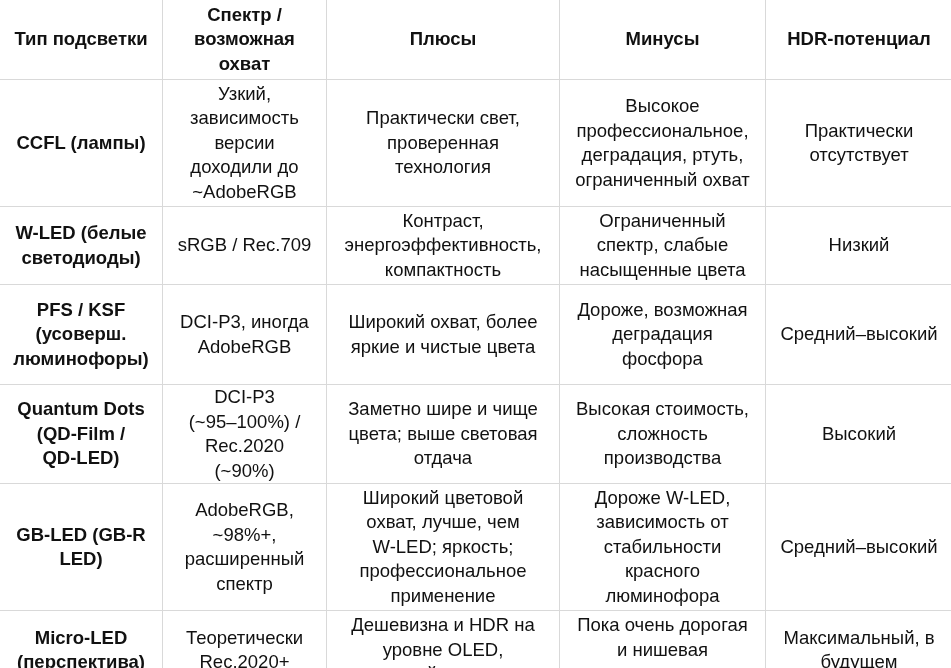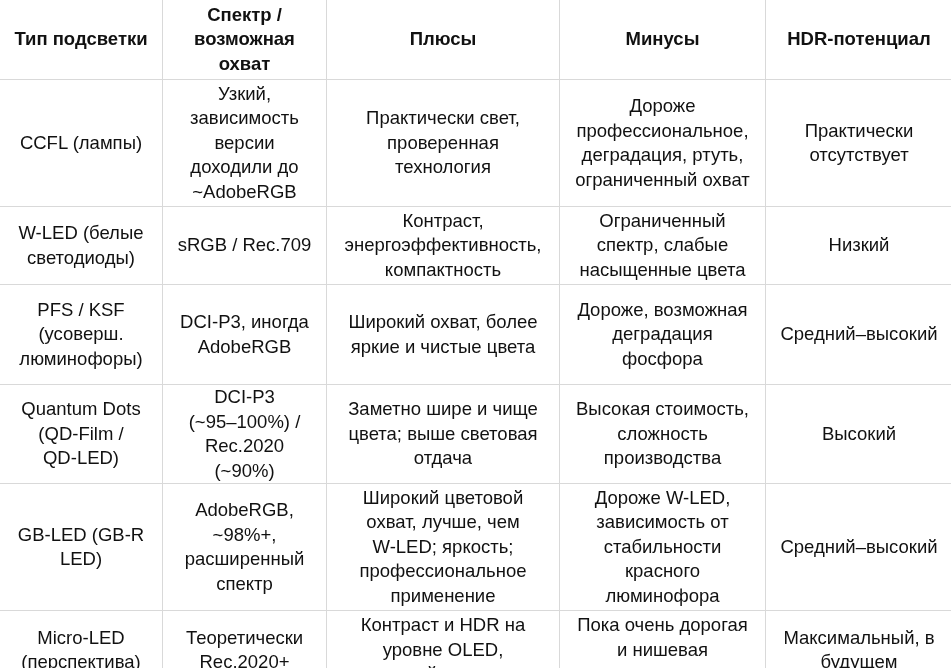--- a/index.html
+++ b/index.html
@@ -1,20 +1,20 @@
 <!DOCTYPE html>
 <html><head>
 <meta charset="utf-8">
 <style>
   html, body { margin:0; padding:0; background:#ffffff; }
   body { width:951px; height:668px; overflow:hidden; font-family:"Liberation Sans", sans-serif; color:#111; }
   table { border-collapse:collapse; table-layout:fixed; width:953px; margin-left:-1px; margin-top:-1px; }
   td, th { border:1px solid #d9d9d9; text-align:center; vertical-align:middle; font-size:18.5px; line-height:24.5px; padding:0 3px; }
   th { font-weight:bold; }
-  td.first { font-weight:normal; }
+  td.first { font-weight:bold; }
   .line { display:block; white-space:nowrap; }
 </style>
 </head>
 <body>
 
 <table>
   <colgroup>
     <col style="width:163px">
       <col style="width:164px">
       <col style="width:233px">
@@ -53,21 +53,21 @@
           <span class="line">версии</span>
           <span class="line">доходили до</span>
           <span class="line">~AdobeRGB</span>
         </td>
         <td>
           <span class="line">Практически свет,</span>
           <span class="line">проверенная</span>
           <span class="line">технология</span>
         </td>
         <td>
-          <span class="line">Дороже</span>
+          <span class="line">Высокое</span>
           <span class="line">профессиональное,</span>
           <span class="line">деградация, ртуть,</span>
           <span class="line">ограниченный охват</span>
         </td>
         <td>
           <span class="line">Практически</span>
           <span class="line">отсутствует</span>
         </td>
       </tr>
       <tr style="height: 78px;">
@@ -173,21 +173,21 @@
       <tr style="height: 79px;">
         <td class="first">
           <span class="line">Micro-LED</span>
           <span class="line">(перспектива)</span>
         </td>
         <td>
           <span class="line">Теоретически</span>
           <span class="line">Rec.2020+</span>
         </td>
         <td>
-          <span class="line">Контраст и HDR на</span>
+          <span class="line">Дешевизна и HDR на</span>
           <span class="line">уровне OLED,</span>
           <span class="line">огромный потенциал</span>
         </td>
         <td>
           <span class="line">Пока очень дорогая</span>
           <span class="line">и нишевая</span>
           <span class="line">технология</span>
         </td>
         <td>
           <span class="line">Максимальный, в</span>

